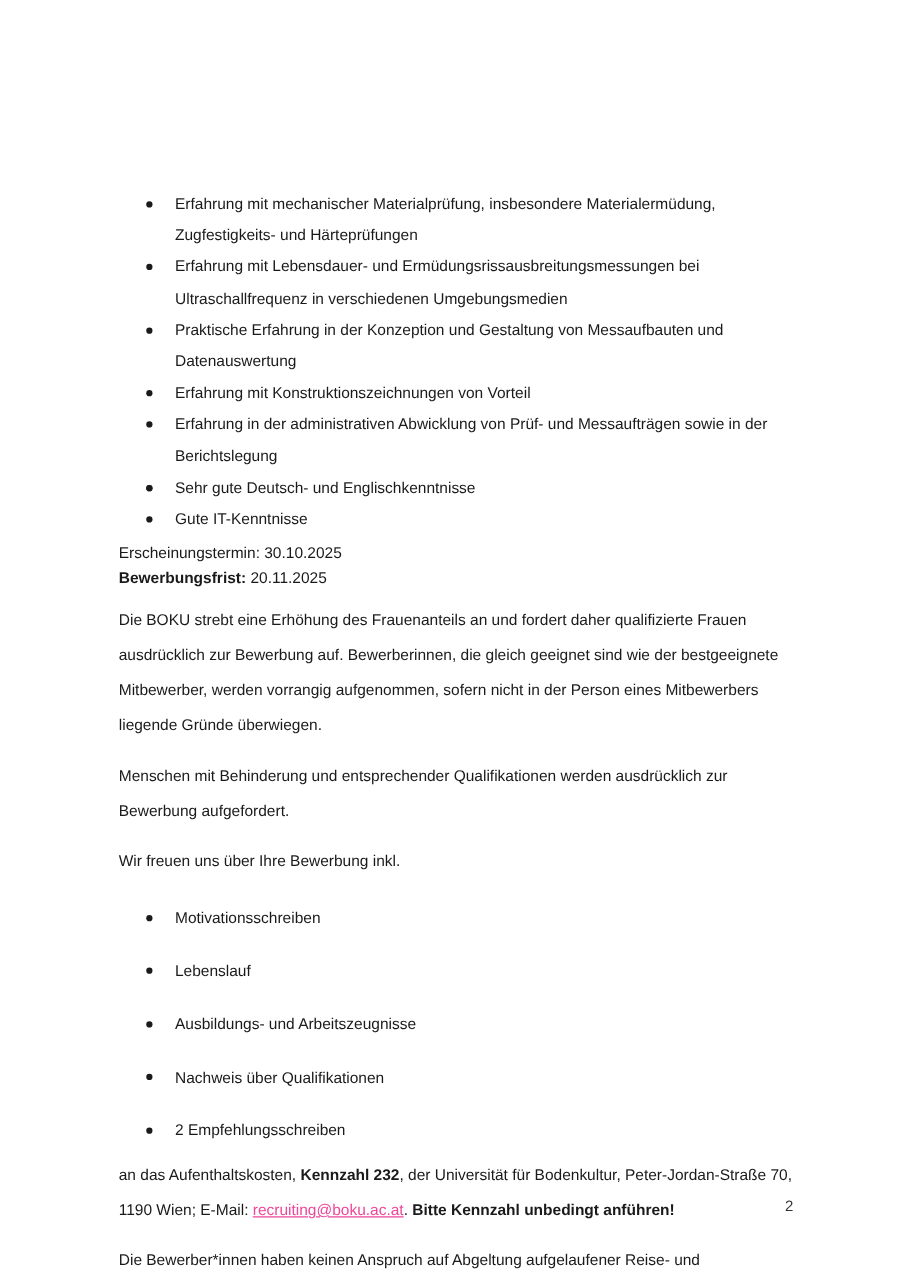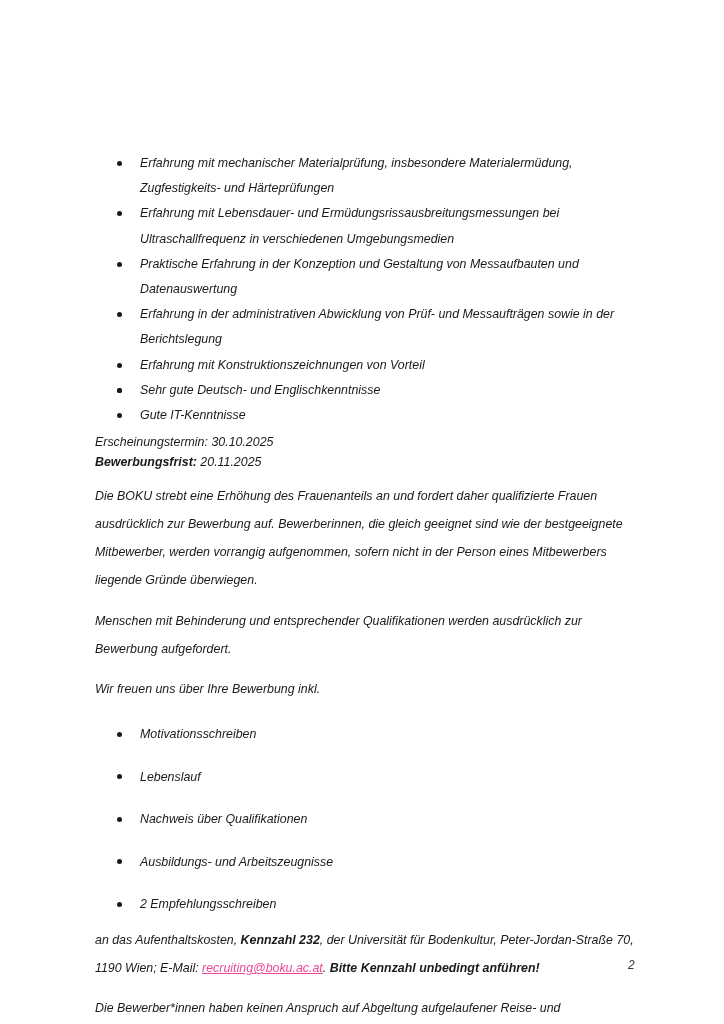--- a/index.html
+++ b/index.html
@@ -1,21 +1,21 @@
 <!DOCTYPE html>
 <html><head>
   <meta charset="utf-8">
   <style>
     html, body { margin: 0; padding: 0; background: #ffffff; }
     body {
       width: 724px; height: 1024px; position: relative; overflow: hidden;
       font-family: "Liberation Sans", sans-serif; color: #1a1a1a;
       font-size: 12.4px;
     }
-    .page { position: absolute; left: 0; top: 0; width: 724px; height: 844px; font-style: italic; }
+    .page { position: absolute; left: 0; top: 0; width: 724px; height: 844px; }
     .content { position: absolute; left: 95px; top: 151px; width: 545px; }
     ul { list-style: none; margin: 0; padding: 0; }
     .req-list li {
       position: relative; padding-left: 45px; line-height: 25.2px; margin: 0;
     }
     .bullet {
       position: absolute; left: 22px; top: 10px; width: 5px; height: 5px;
       border-radius: 50%; background: #1a1a1a;
     }
     .dates { margin-top: 4px; line-height: 20px; }
@@ -32,22 +32,22 @@
 </head>
 <body>
 
 <div class="page">
   <div class="content">
 
     <ul class="req-list">
       <li><span class="bullet"></span><span>Erfahrung mit mechanischer Materialprüfung, insbesondere Materialermüdung, Zugfestigkeits- und Härteprüfungen</span></li>
       <li><span class="bullet"></span><span>Erfahrung mit Lebensdauer- und Ermüdungsrissausbreitungsmessungen bei Ultraschallfrequenz in verschiedenen Umgebungsmedien</span></li>
       <li><span class="bullet"></span><span>Praktische Erfahrung in der Konzeption und Gestaltung von Messaufbauten und Datenauswertung</span></li>
+      <li><span class="bullet"></span><span>Erfahrung mit Konstruktionszeichnungen von Vorteil</span></li>
       <li><span class="bullet"></span><span>Erfahrung in der administrativen Abwicklung von Prüf- und Messaufträgen sowie in der Berichtslegung</span></li>
-      <li><span class="bullet"></span><span>Erfahrung mit Konstruktionszeichnungen von Vorteil</span></li>
       <li><span class="bullet"></span></li>
       <li><span class="bullet"></span><span>Sehr gute Deutsch- und Englischkenntnisse</span></li>
       <li><span class="bullet"></span><span>Gute IT-Kenntnisse</span></li>
     </ul>
 
     <div class="dates">
       <div>
         <span>Erscheinungstermin:</span>
         <span>30.10.2025</span>
       </div>
@@ -57,22 +57,22 @@
       </div>
     </div>
 
     <p class="para">Die BOKU strebt eine Erhöhung des Frauenanteils an und fordert daher qualifizierte Frauen ausdrücklich zur Bewerbung auf. Bewerberinnen, die gleich geeignet sind wie der bestgeeignete Mitbewerber, werden vorrangig aufgenommen, sofern nicht in der Person eines Mitbewerbers liegende Gründe überwiegen.</p>
     <p class="para">Menschen mit Behinderung und entsprechender Qualifikationen werden ausdrücklich zur Bewerbung aufgefordert.</p>
     <p class="para">Wir freuen uns über Ihre Bewerbung inkl.</p>
 
     <ul class="docs-list">
       <li><span class="bullet"></span><span>Motivationsschreiben</span></li>
       <li><span class="bullet"></span><span>Lebenslauf</span></li>
+      <li><span class="bullet"></span><span>Ausbildungs- und Arbeitszeugnisse</span></li>
       <li><span class="bullet"></span><span>Nachweis über Qualifikationen</span></li>
-      <li><span class="bullet"></span><span>Ausbildungs- und Arbeitszeugnisse</span></li>
       <li><span class="bullet"></span><span>2 Empfehlungsschreiben</span></li>
     </ul>
 
     <p class="para"><span>an das Aufenthaltskosten, </span><b>Kennzahl 232</b><span>, der Universität für Bodenkultur, Peter-Jordan-Straße 70, 1190 Wien; E-Mail: </span><a class="email" href="mailto:recruiting@boku.ac.at">recruiting@boku.ac.at</a><span>. </span><b>Bitte Kennzahl unbedingt anführen!</b></p>
 
     <p class="para">Die Bewerber*innen haben keinen Anspruch auf Abgeltung aufgelaufener Reise- und Aufenthaltskosten, die aus Anlass des Aufnahmeverfahrens unbedingt sind.</p>
   </div>
 
   <div class="page-number">2</div>
 </div>

